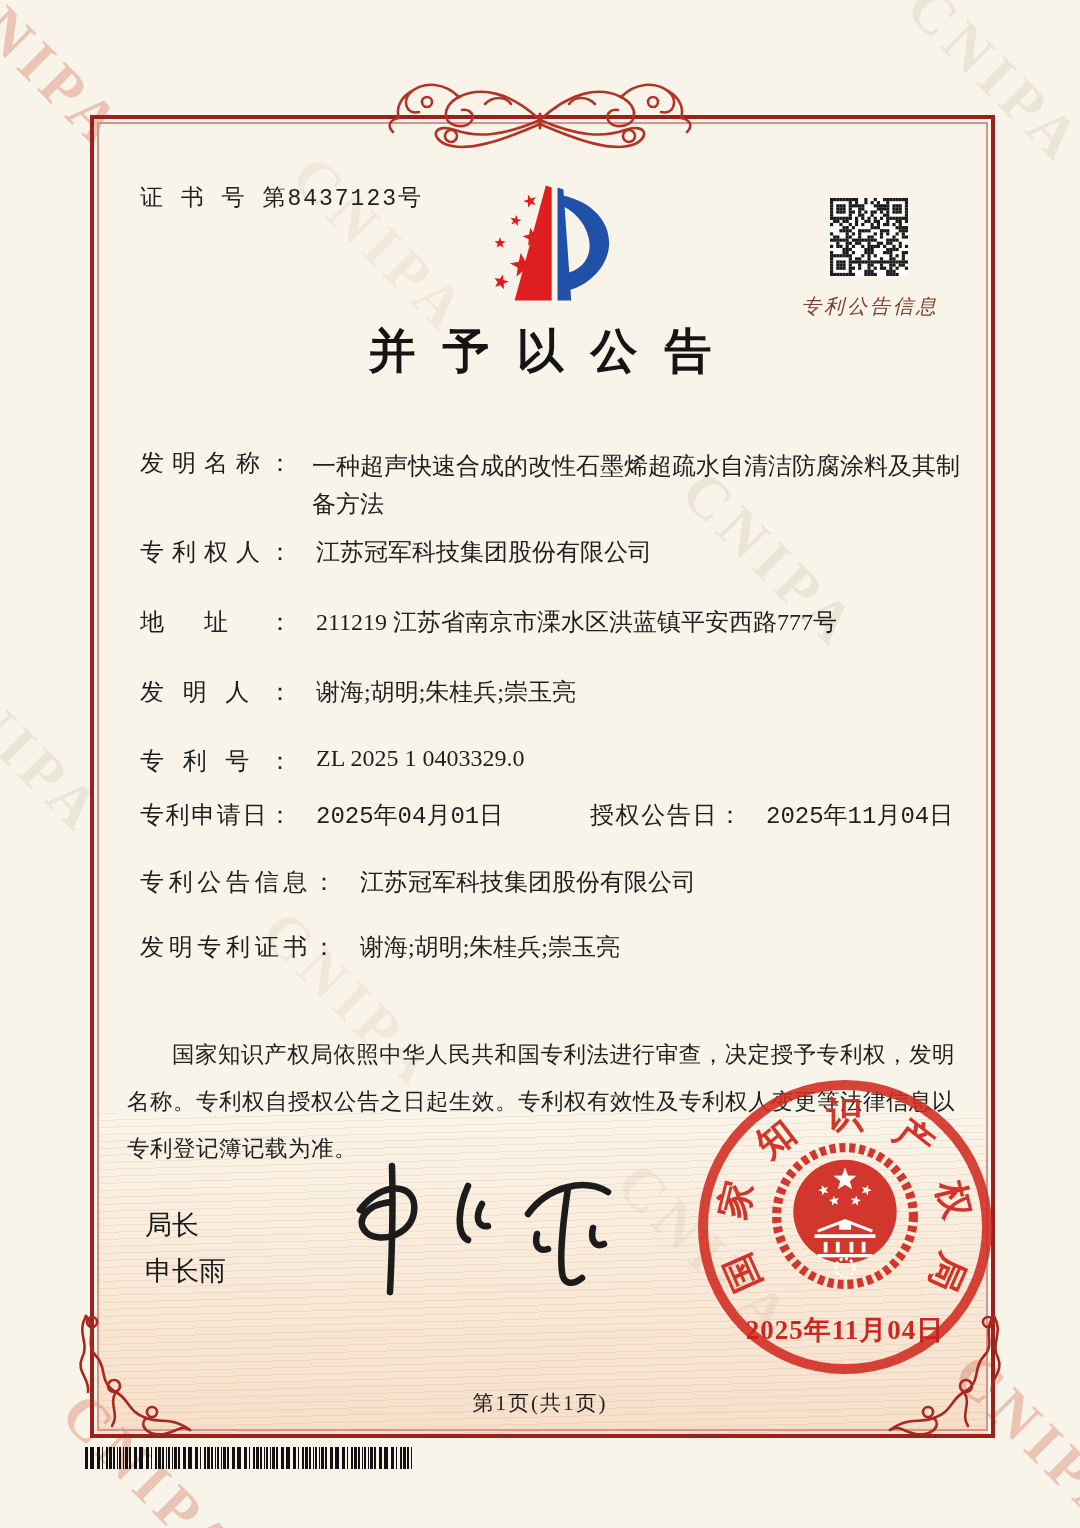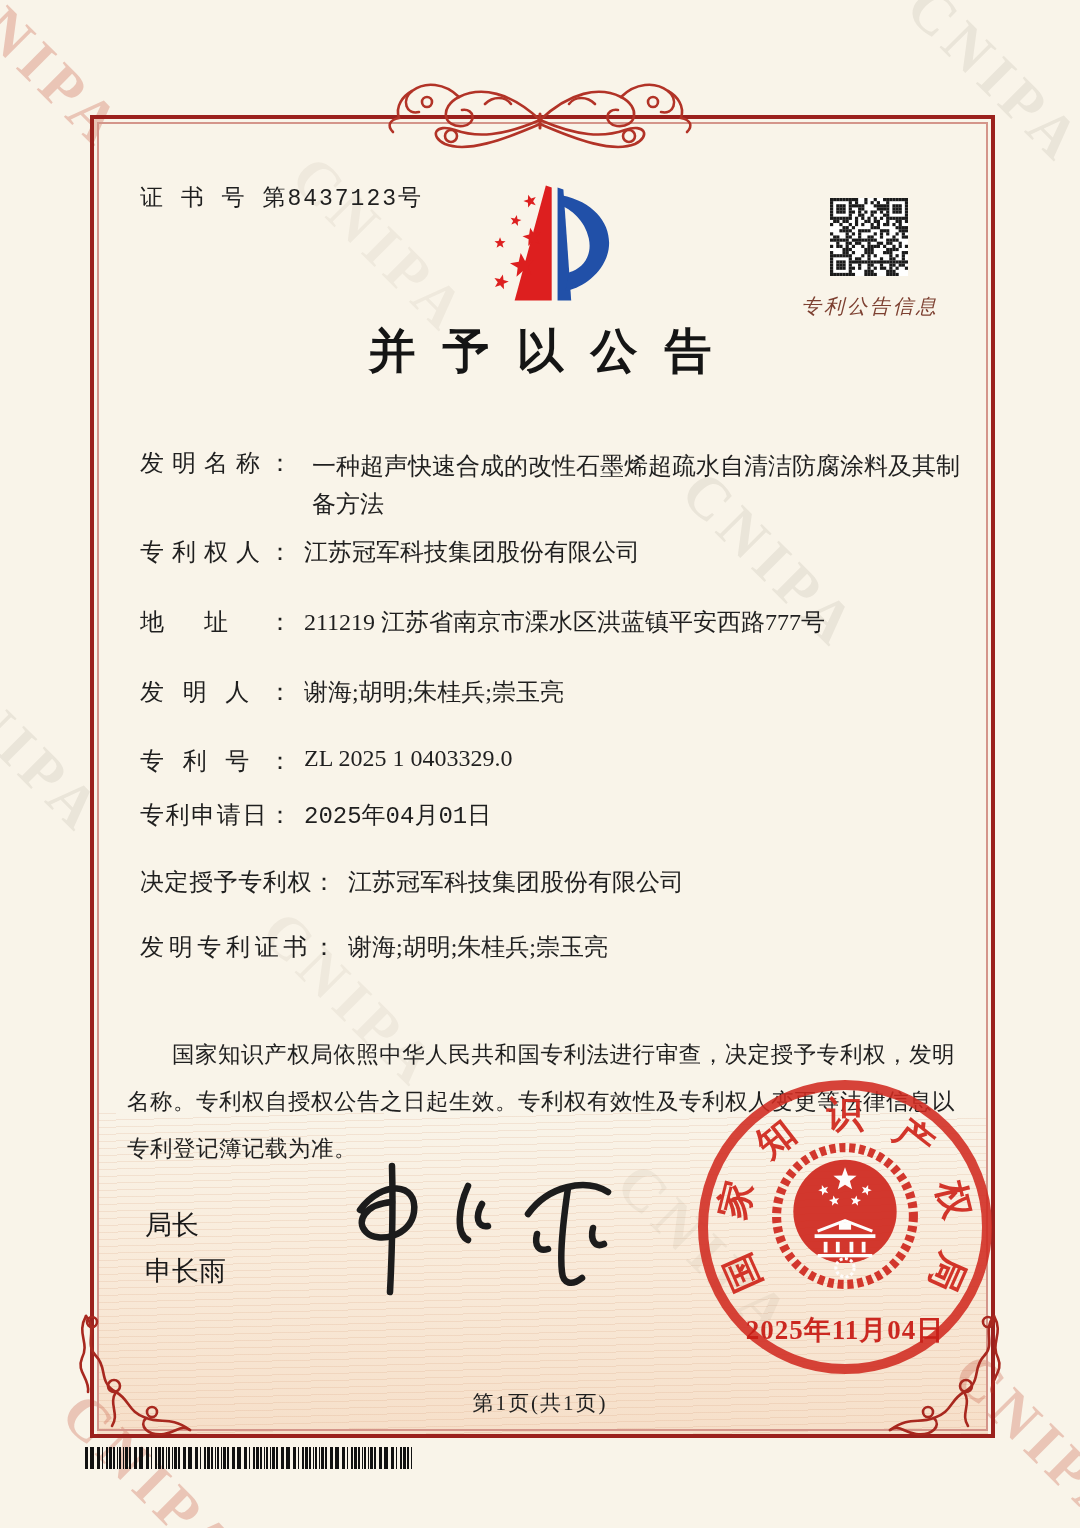--- a/index.html
+++ b/index.html
@@ -42,21 +42,21 @@
     font-size:20px;font-style:italic;letter-spacing:3px;color:#7d4031;
   }
   .title{
     position:absolute;left:0;top:320px;width:1080px;z-index:2;text-align:center;
     font-size:47px;font-weight:bold;letter-spacing:27px;text-indent:27px;color:#151515;
   }
   
   .row{position:absolute;left:140px;z-index:2;font-size:24px;white-space:nowrap;}
   .lbl{display:inline-block;width:152px;text-align:justify;text-align-last:justify;vertical-align:top;}
   .lbl-wide{width:196px;}
-  .val{margin-left:12px;vertical-align:top;}
+  .val{margin-left:24px;vertical-align:top;}
   .val-wrap{display:inline-block;margin-left:20px;width:660px;line-height:38px;white-space:normal;vertical-align:top;}
   .pair2{position:absolute;left:450px;top:0;}
   
   .decl{
     position:absolute;left:127px;top:1031px;width:828px;z-index:2;
     font-size:22.5px;line-height:47px;text-indent:2em;text-align:justify;letter-spacing:.5px;
   }
   
   .director{
     position:absolute;left:145px;top:1202px;z-index:3;
@@ -518,23 +518,26 @@
   <span class="lbl">地址：</span><span class="val">211219 江苏省南京市溧水区洪蓝镇平安西路777号</span>
 </div>
 <div class="row" style="top:676px;">
   <span class="lbl">发明人：</span><span class="val">谢海;胡明;朱桂兵;崇玉亮</span>
 </div>
 <div class="row" style="top:745px;width:850px;">
   <span class="lbl">专利号：</span><span class="val">ZL 2025 1 0403329.0</span>
 </div>
 <div class="row" style="top:799px;width:850px;font-family:Liberation Mono, monospace;">
   <span class="lbl">专利申请日：</span><span class="val">2025年04月01日</span>
+  <span class="pair2">
+    <span class="lbl">授权公告日：</span><span class="val">2025年11月04日</span>
+  </span>
 </div>
 <div class="row" style="top:866px;">
-  <span class="lbl lbl-wide">决定授予专利权：</span><span class="val">江苏冠军科技集团股份有限公司</span>
+  <span class="lbl lbl-wide">专利公告信息：</span><span class="val">江苏冠军科技集团股份有限公司</span>
 </div>
 <div class="row" style="top:931px;">
   <span class="lbl lbl-wide">发明专利证书：</span><span class="val">谢海;胡明;朱桂兵;崇玉亮</span>
 </div>
 
 <div class="decl">国家知识产权局依照中华人民共和国专利法进行审查，决定授予专利权，发明名称。专利权自授权公告之日起生效。专利权有效性及专利权人变更等法律信息以专利登记簿记载为准。</div>
 
 <div class="director">
   <div>局长</div>
   <div>申长雨</div>

